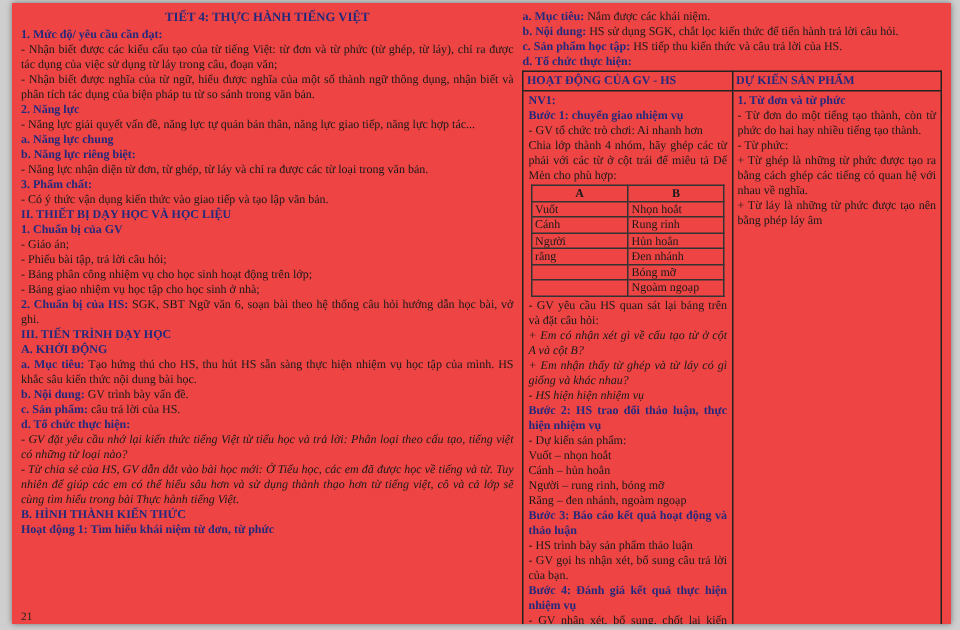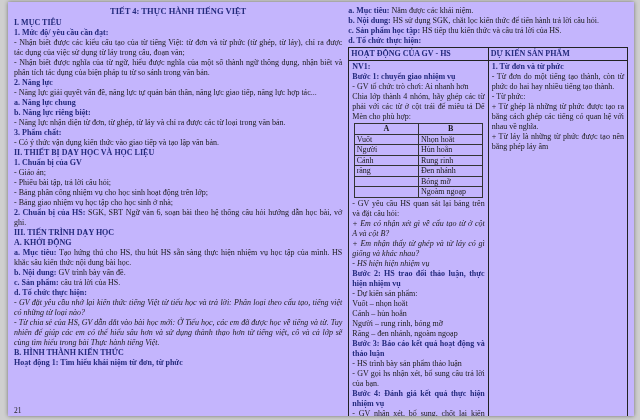--- a/index.html
+++ b/index.html
@@ -3,21 +3,21 @@
 <meta charset="utf-8">
 <style>
   * { box-sizing: border-box; }
   html, body {
     width: 640px; height: 420px; margin: 0; overflow: hidden;
     background: #cfcfcf;
     font-family: "Liberation Serif", serif;
   }
   .page {
     position: absolute; left: 8px; top: 2px; width: 626px; height: 414px;
-    background: #c4b5fd; padding: 4px 6px 19px 6px; overflow: hidden;
+    background: #ef4444; padding: 4px 6px 19px 6px; overflow: hidden;
     box-shadow: 0 0 4px rgba(0,0,0,.45);
   }
   .cols { display: flex; gap: 6px; }
   .col-left  { width: 54%; }
   .col-right { width: 46%; }
   .doc-title {
     text-align: center; font-weight: bold; font-size: 8.5px; line-height: 11px;
     color: #232a7c; margin: 0 0 1px 0;
   }
   .para {
@@ -49,21 +49,20 @@
 </head>
 <body>
 
 <div class="page">
   <div class="cols">
 
     <div class="col-left">
       <p class="doc-title">TIẾT 4: THỰC HÀNH TIẾNG VIỆT</p>
       <div>
 
-          <p class="para head"><b class="lead">I. MỤC TIÊU</b><span></span></p>
 
           <p class="para head"><b class="lead">1. Mức độ/ yêu cầu cần đạt:</b><span></span></p>
 
           <p class="para"><b class="lead"></b><span>- Nhận biết được các kiểu cấu tạo của từ tiếng Việt: từ đơn và từ phức (từ ghép, từ láy), chỉ ra được tác dụng của việc sử dụng từ láy trong câu, đoạn văn;</span></p>
 
           <p class="para"><b class="lead"></b><span>- Nhận biết được nghĩa của từ ngữ, hiểu được nghĩa của một số thành ngữ thông dụng, nhận biết và phân tích tác dụng của biện pháp tu từ so sánh trong văn bản.</span></p>
 
           <p class="para head"><b class="lead">2. Năng lực</b><span></span></p>
 
           <p class="para"><b class="lead"></b><span>- Năng lực giải quyết vấn đề, năng lực tự quản bản thân, năng lực giao tiếp, năng lực hợp tác...</span></p>
@@ -156,27 +155,27 @@
                   </tr>
                 </thead>
                 <tbody>
 
                     <tr>
                       <td>Vuốt</td>
                       <td>Nhọn hoắt</td>
                     </tr>
 
                     <tr>
+                      <td>Cánh</td>
+                      <td>Rung rinh</td>
+                    </tr>
+
+                    <tr>
                       <td>Người</td>
                       <td>Hủn hoẳn</td>
-                    </tr>
-
-                    <tr>
-                      <td>Cánh</td>
-                      <td>Rung rinh</td>
                     </tr>
 
                     <tr>
                       <td>răng</td>
                       <td>Đen nhánh</td>
                     </tr>
 
                     <tr>
                       <td></td>
                       <td>Bóng mỡ</td>

